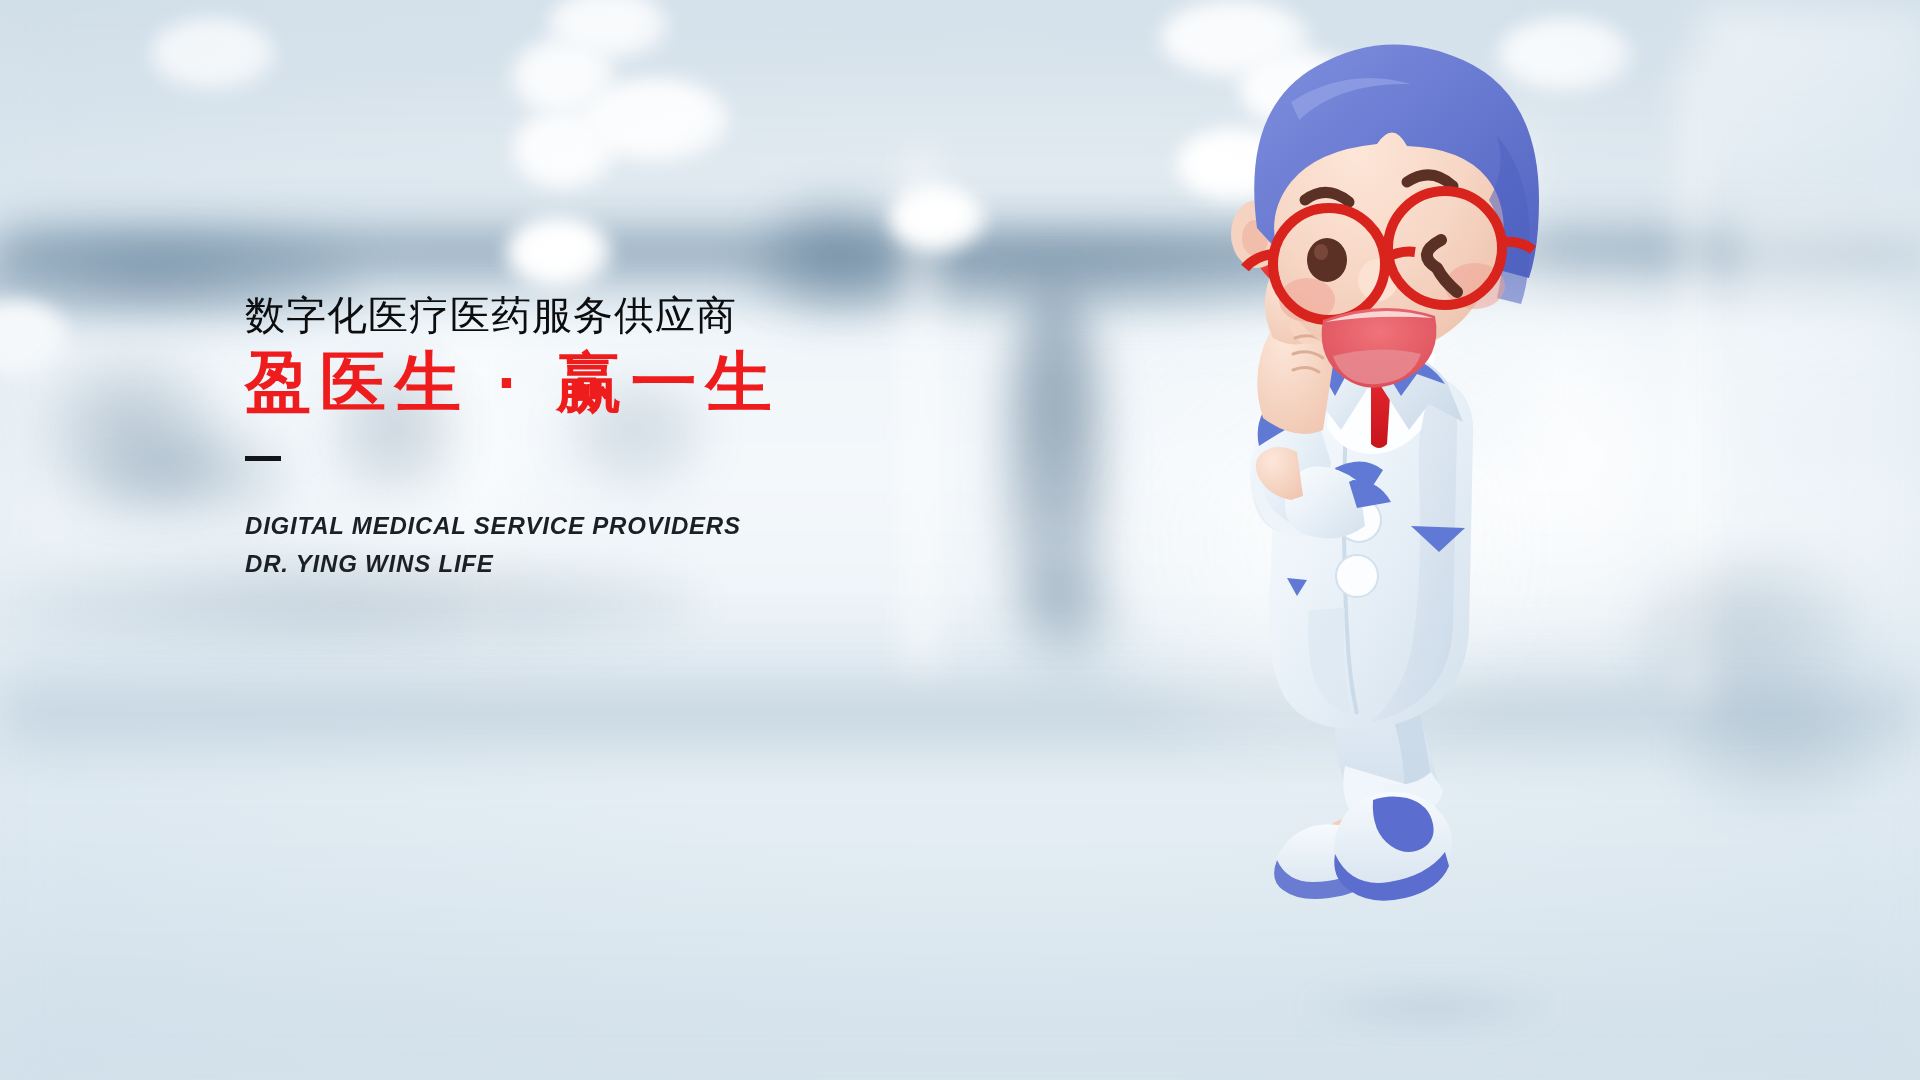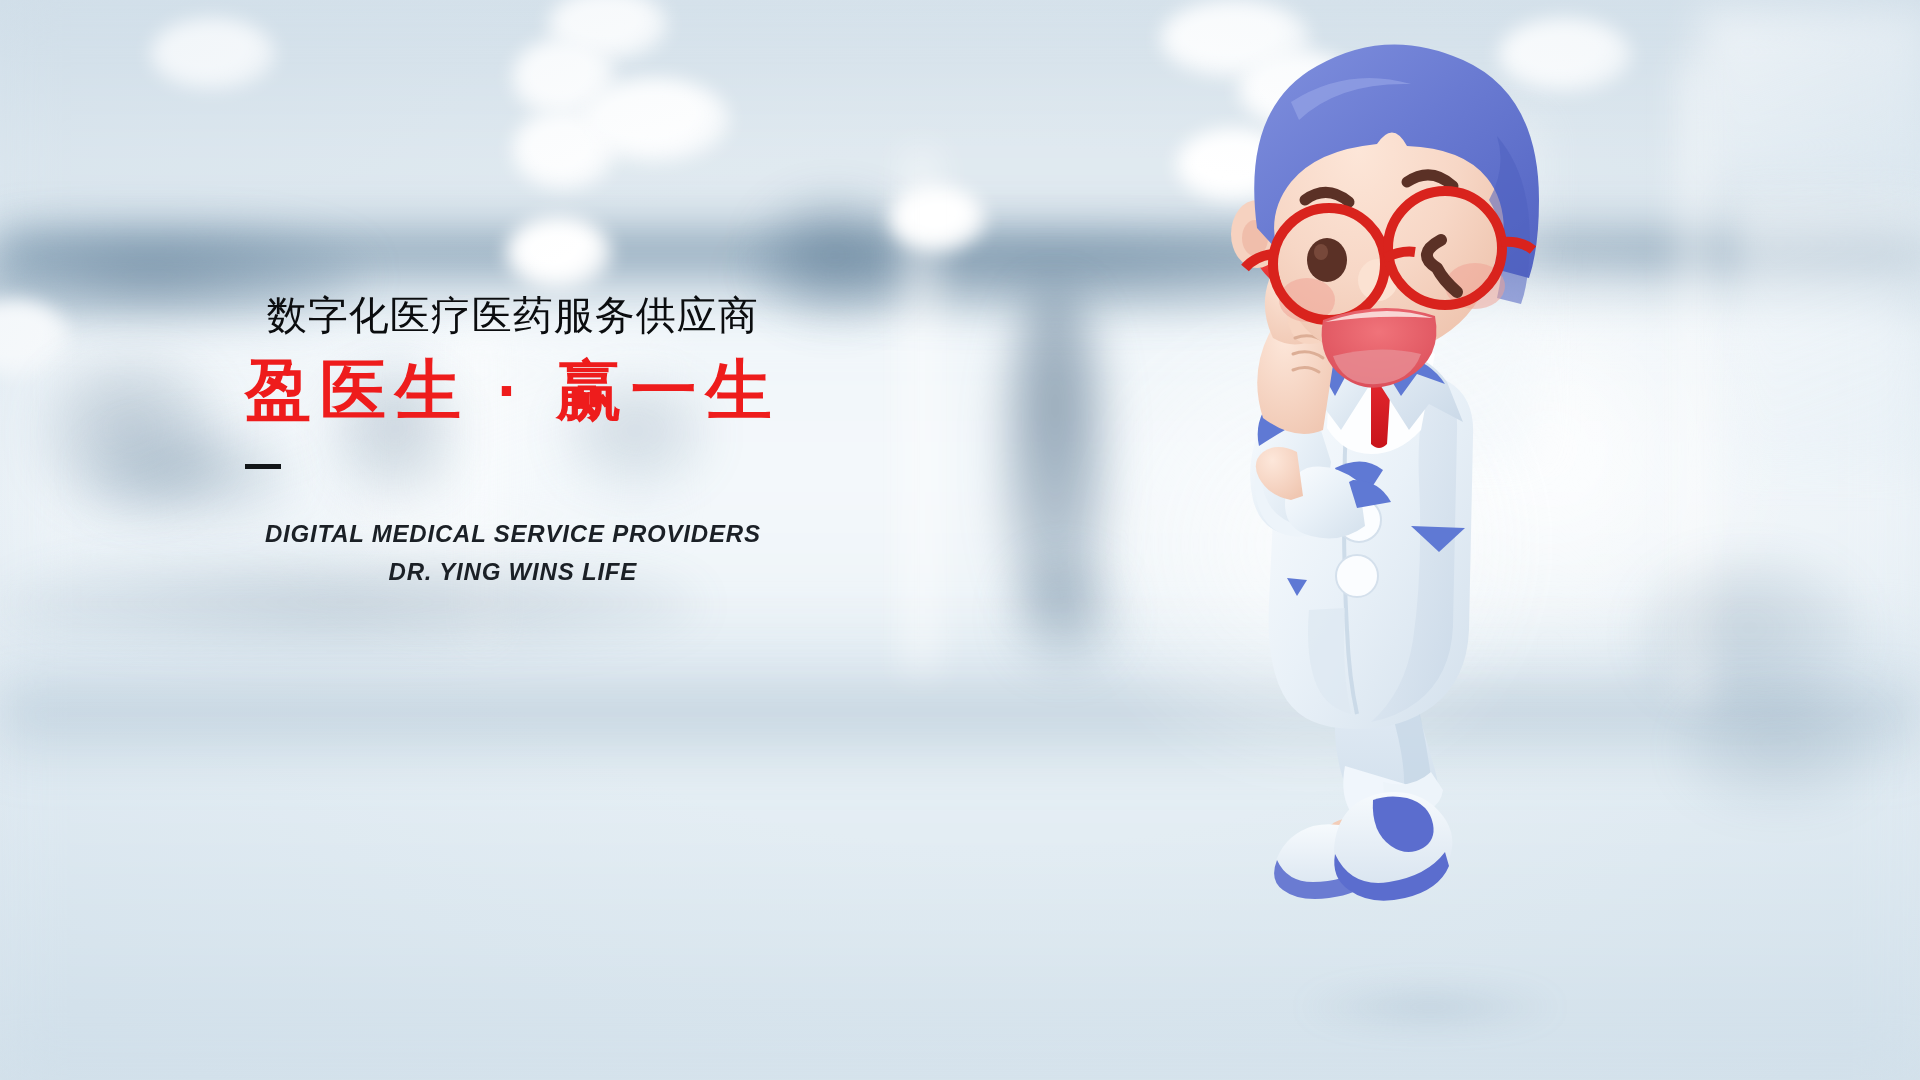--- a/index.html
+++ b/index.html
@@ -9,21 +9,20 @@
     font-family:"Liberation Sans","DejaVu Sans",sans-serif;
     background:#dfe9f0;
   }
 
   .stage{
     position:relative;
     width:1920px; height:1080px;
     overflow:hidden;
     background:
       linear-gradient(180deg,#d9e4ec 0%, #e4edf3 22%, #eef4f8 48%, #e6eef4 72%, #dde8ef 100%);
-    text-align: center;
   }
 
   
   .bg-layer{ position:absolute; inset:0; overflow:hidden; }
 
   
   .band{ position:absolute; left:0; right:0; }
   .band.ceiling{
     top:0; height:300px;
     background:linear-gradient(180deg,#d5e1ea 0%,#e2ebf1 60%,#cfdce6 100%);
@@ -102,21 +101,21 @@
   .kicker{
     font-size:40px;
     line-height:1.18;
     color:#0b0d0f;
     font-weight:400;
     letter-spacing:1px;
     white-space:nowrap;
     font-family:"Liberation Sans","DejaVu Sans",sans-serif;
   }
   .headline{
-    margin-top:16px;
+    margin-top:8px;
     font-size:66px;
     line-height:1.08;
     font-weight:700;
     color:#ee1c1c;
     letter-spacing:9px;
     white-space:nowrap;
     font-family:"Liberation Sans","DejaVu Sans",sans-serif;
   }
   .rule{
     margin-top:38px;

